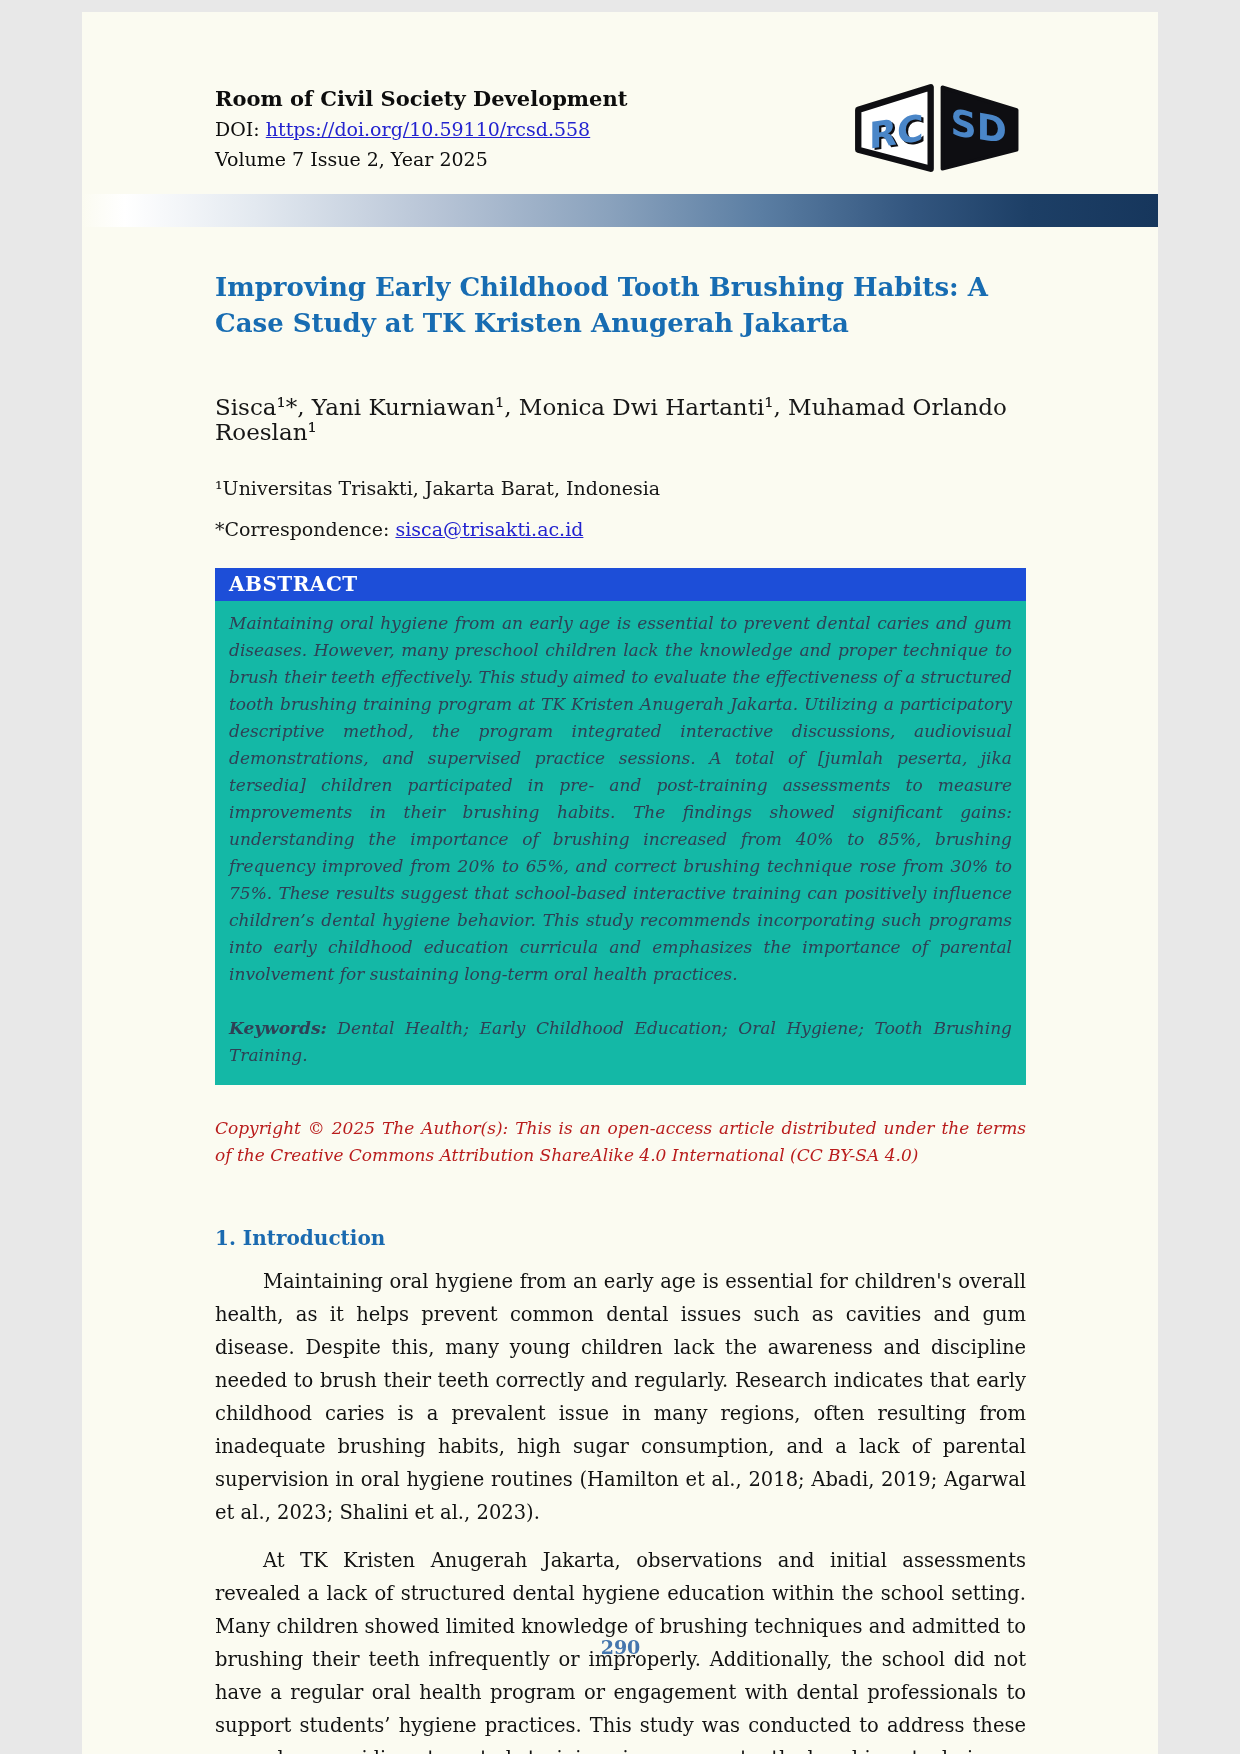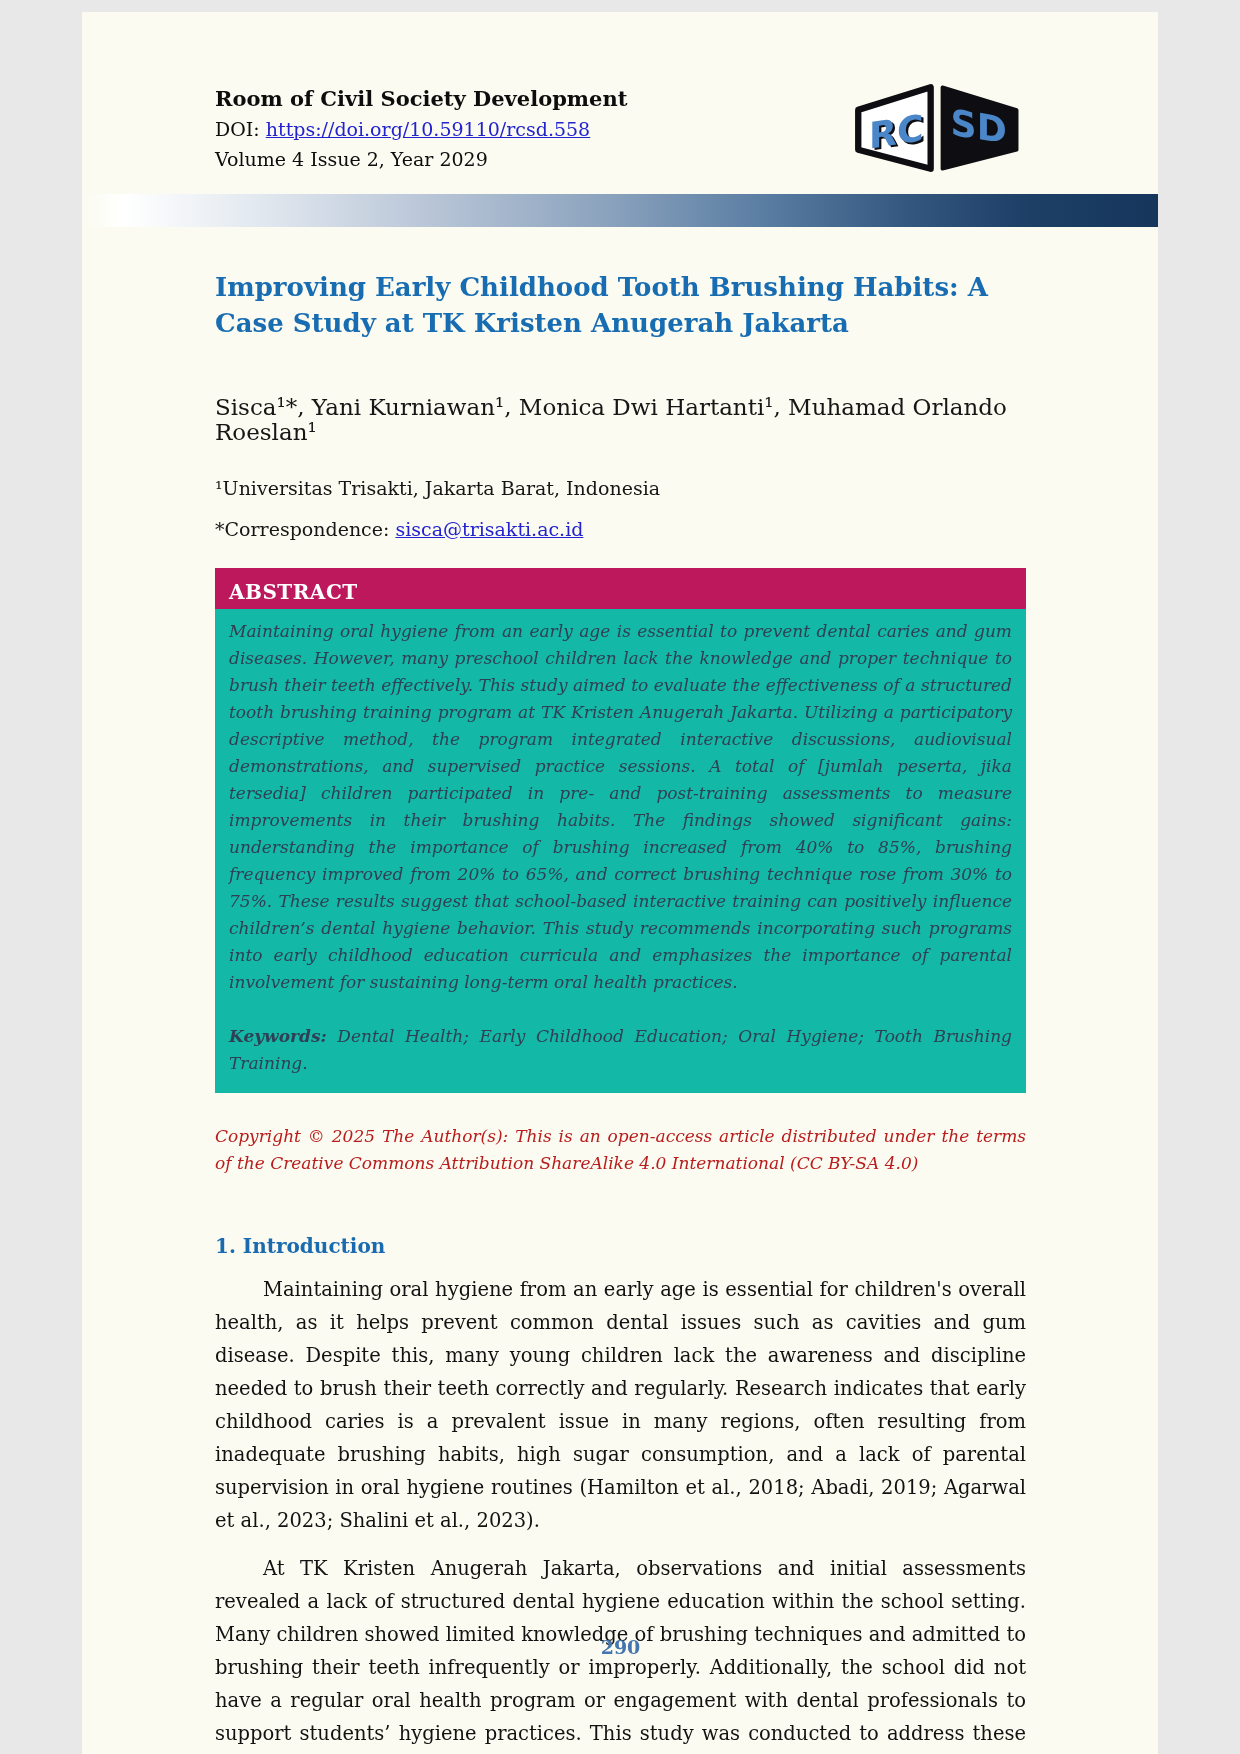--- a/index.html
+++ b/index.html
@@ -34,23 +34,23 @@
     margin:42px 0 0 0;
     font-size:26px;line-height:36px;font-weight:bold;
     color:#176cb2;
   }
   .authors{margin:54px 0 0 0;font-size:23px;line-height:25px;}
   .affiliation{margin:31px 0 0 0;font-size:19px;line-height:25px;}
   .correspondence{margin:16px 0 0 0;font-size:19px;line-height:25px;}
   
   .abstract-box{margin-top:26px;}
   .abstract-header{
-    background:#be185d;color:#ffffff;
+    background:#1d4ed8;color:#ffffff;
     font-size:20px;font-weight:bold;letter-spacing:.5px;
-    padding:12px 14px 5px 14px;
+    padding:4px 14px 5px 14px;
   }
   .abstract-body{
     background:#14b8a6;
     padding:9px 14px 16px 14px;
     font-style:italic;
     color:#2f4055;
     font-size:17px;line-height:27px;
     text-align:justify;
   }
   .keywords-line{margin:27px 0 0 0;}
@@ -85,21 +85,21 @@
 </style>
 </head>
 <body>
 
 <div class="page">
 
   <div class="header-row">
     <div class="header-left">
       <div class="journal-name">Room of Civil Society Development</div>
       <div class="doi-line"><span>DOI: </span><a class="doi-link" href="#">https://doi.org/10.59110/rcsd.558</a></div>
-      <div class="volume-line">Volume 4 Issue 2, Year 2029</div>
+      <div class="volume-line">Volume 7 Issue 2, Year 2025</div>
     </div>
     <div class="logo-wrap">
       <svg width="172" height="96" viewBox="0 0 190 104">
 
         <polygon points="8,32 88,7 88,97 8,76" fill="#ffffff" stroke="#0e0e12" stroke-width="7" stroke-linejoin="round"></polygon>
 
         <polygon points="101,7 183,32 183,76 101,97" fill="#0e0e12" stroke="#0e0e12" stroke-width="4" stroke-linejoin="round"></polygon>
 
         <g transform="skewY(-9)" font-family="DejaVu Sans, sans-serif" font-weight="bold" font-size="40" text-anchor="middle">
           <text x="50" y="78" fill="#0e0e12" transform="translate(2.5,2.5)">RC</text>

